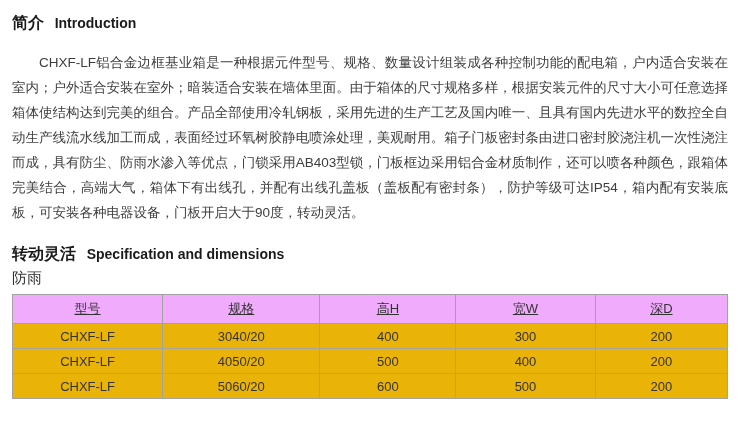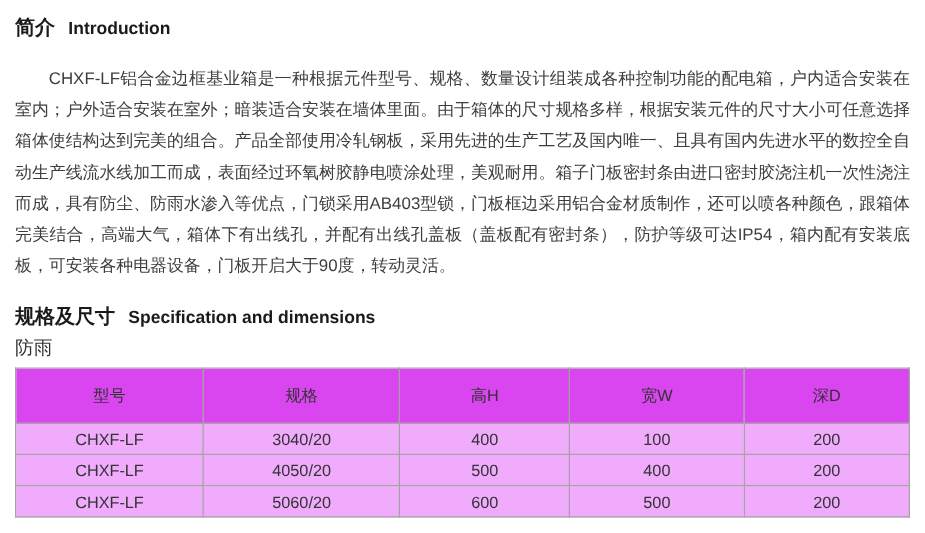--- a/index.html
+++ b/index.html
@@ -49,25 +49,26 @@
     border: 1px solid #8f8f8f;
     font-size: 13px;
     color: #333333;
   }
   table.spec-table th, table.spec-table td {
     border: 1px solid #a3a3a3;
     text-align: center;
     font-weight: normal;
   }
   table.spec-table th {
-    background: #d946ef;
-    height: 44px;
+    background: #f0abfc;
+    height: 29px;
+    text-decoration: underline;
   }
   table.spec-table td {
-    background: #f0abfc;
+    background: #eab308;
     height: 25px;
     margin-top: 40px;
   }
   .col-model  { width: 21%; }
   .col-spec   { width: 22%; }
   .col-height { width: 19%; }
   .col-width  { width: 19.5%; }
   .col-depth  { width: 18.5%; margin-left: 32px; }
 </style>
 </head>
@@ -77,42 +78,42 @@
 
 
   <h2 class="section-heading">
     <span class="zh">简介</span>
     <span class="en">Introduction</span>
   </h2>
 
   <p class="intro-paragraph">CHXF-LF铝合金边框基业箱是一种根据元件型号、规格、数量设计组装成各种控制功能的配电箱，户内适合安装在室内；户外适合安装在室外；暗装适合安装在墙体里面。由于箱体的尺寸规格多样，根据安装元件的尺寸大小可任意选择箱体使结构达到完美的组合。产品全部使用冷轧钢板，采用先进的生产工艺及国内唯一、且具有国内先进水平的数控全自动生产线流水线加工而成，表面经过环氧树胶静电喷涂处理，美观耐用。箱子门板密封条由进口密封胶浇注机一次性浇注而成，具有防尘、防雨水渗入等优点，门锁采用AB403型锁，门板框边采用铝合金材质制作，还可以喷各种颜色，跟箱体完美结合，高端大气，箱体下有出线孔，并配有出线孔盖板（盖板配有密封条），防护等级可达IP54，箱内配有安装底板，可安装各种电器设备，门板开启大于90度，转动灵活。</p>
 
   <h2 class="section-heading spec-heading">
-    <span class="zh">规格及尺寸</span>
+    <span class="zh">转动灵活</span>
     <span class="en">Specification and dimensions</span>
   </h2>
 
   <h3 class="spec-subheading">防雨</h3>
 
   <table class="spec-table">
     <thead>
       <tr>
         <th class="col-model">型号</th>
         <th class="col-spec">规格</th>
         <th class="col-height">高H</th>
         <th class="col-width">宽W</th>
         <th class="col-depth">深D</th>
       </tr>
     </thead>
     <tbody id="spec-table-body">
         <tr>
           <td>CHXF-LF</td>
           <td>3040/20</td>
           <td>400</td>
-          <td>100</td>
+          <td>300</td>
           <td>200</td>
         </tr>
         <tr>
           <td>CHXF-LF</td>
           <td>4050/20</td>
           <td>500</td>
           <td>400</td>
           <td>200</td>
         </tr>
         <tr>

